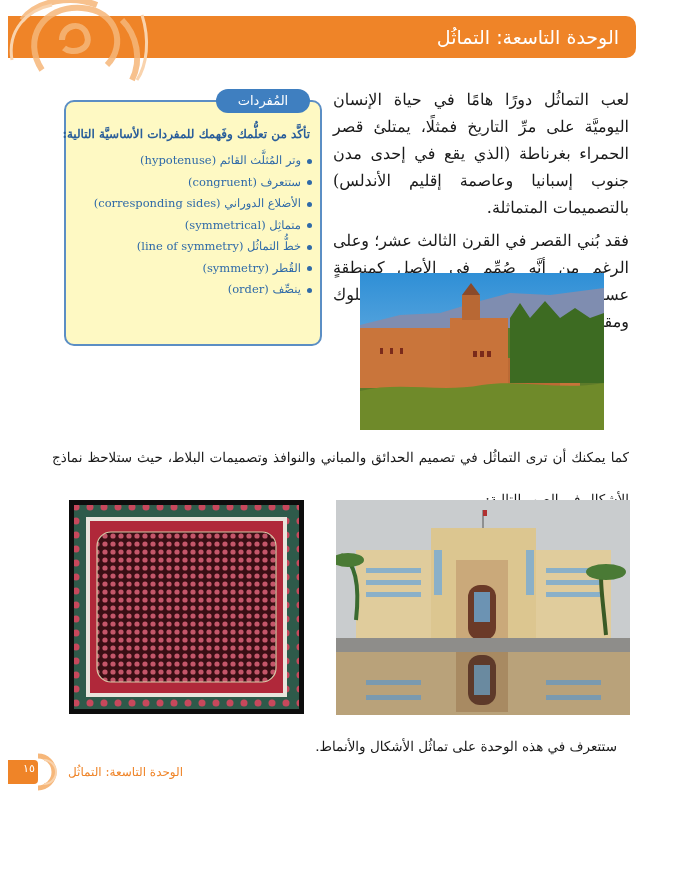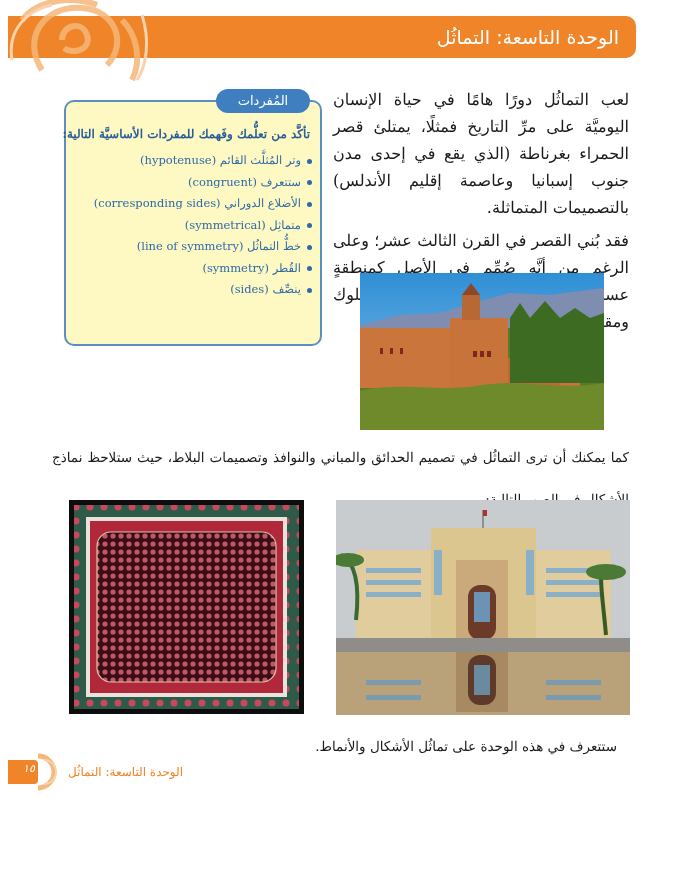--- a/index.html
+++ b/index.html
@@ -28,21 +28,21 @@
   .img { position:absolute; overflow:hidden; }
   .alhambra { left:360px; top:273px; width:244px; height:157px; }
   .carpet { left:69px; top:500px; width:235px; height:214px; background:#111; }
   .building { left:336px; top:500px; width:294px; height:215px; }
   .para2 { position:absolute; left:52px; right:70px; top:436px; direction:rtl; text-align:justify;
          font-size:13.5px; line-height:42px; color:#1a1a1a; margin:0; }
   .closing { position:absolute; right:70px; top:726px; direction:rtl; font-size:13.5px; color:#1a1a1a; margin:12px; }
   .footer-tab { position:absolute; left:8px; top:760px; width:30px; height:24px; background:#ef8428;
          border-radius:0 4px 4px 0; }
   .footer-num { position:absolute; left:14px; top:762px; width:30px; text-align:center;
-         font-family:"DejaVu Sans", sans-serif; color:#fff; font-size:11px;font-style:italic; }
+         font-family:"DejaVu Sans", sans-serif; color:#fff; font-size:11px; }
   .footer-arc { position:absolute; left:28px; top:752px; width:40px; height:40px; }
   .footer-text { position:absolute; left:68px; top:765px; direction:rtl; font-size:12px; color:#ef8428; }
 </style>
 </head>
 <body>
 
 <div class="header-bar"></div>
 <svg class="swirl" viewBox="0 0 150 82">
   <g fill="none" stroke="#f6b77a" stroke-width="6" opacity="0.85">
     <path d="M60 40 C 60 25, 80 20, 85 35 C 90 50, 70 55, 62 48"></path>
@@ -65,21 +65,21 @@
 <div class="vocab">
   <div class="vocab-tab">المُفردات</div>
   <div class="vocab-intro">تأكَّد من تعلُّمك وفَهمك للمفردات الأساسيَّة التالية:</div>
   <ul class="vocab-list">
     <li><span class="bullet"></span><span>وتر المُثلَّث القائم</span> <span>(hypotenuse)</span></li>
     <li><span class="bullet"></span><span>ستتعرف</span> <span>(congruent)</span></li>
     <li><span class="bullet"></span><span>الأضلاع الدوراني</span> <span>(corresponding sides)</span></li>
     <li><span class="bullet"></span><span>متماثِل</span> <span>(symmetrical)</span></li>
     <li><span class="bullet"></span><span>خطُّ التماثُل</span> <span>(line of symmetry)</span></li>
     <li><span class="bullet"></span><span>القُطر</span> <span>(symmetry)</span></li>
-    <li><span class="bullet"></span><span>ينصِّف</span> <span>(sides)</span></li>
+    <li><span class="bullet"></span><span>ينصِّف</span> <span>(order)</span></li>
   </ul>
 </div>
 
 <div class="img alhambra">
   <svg width="244" height="157" viewBox="0 0 244 157">
     <defs>
       <linearGradient id="sky" x1="0" y1="0" x2="0" y2="1">
         <stop offset="0" stop-color="#2f8fd6"></stop>
           <stop offset="1" stop-color="#8fc3e8"></stop>
       </linearGradient>

